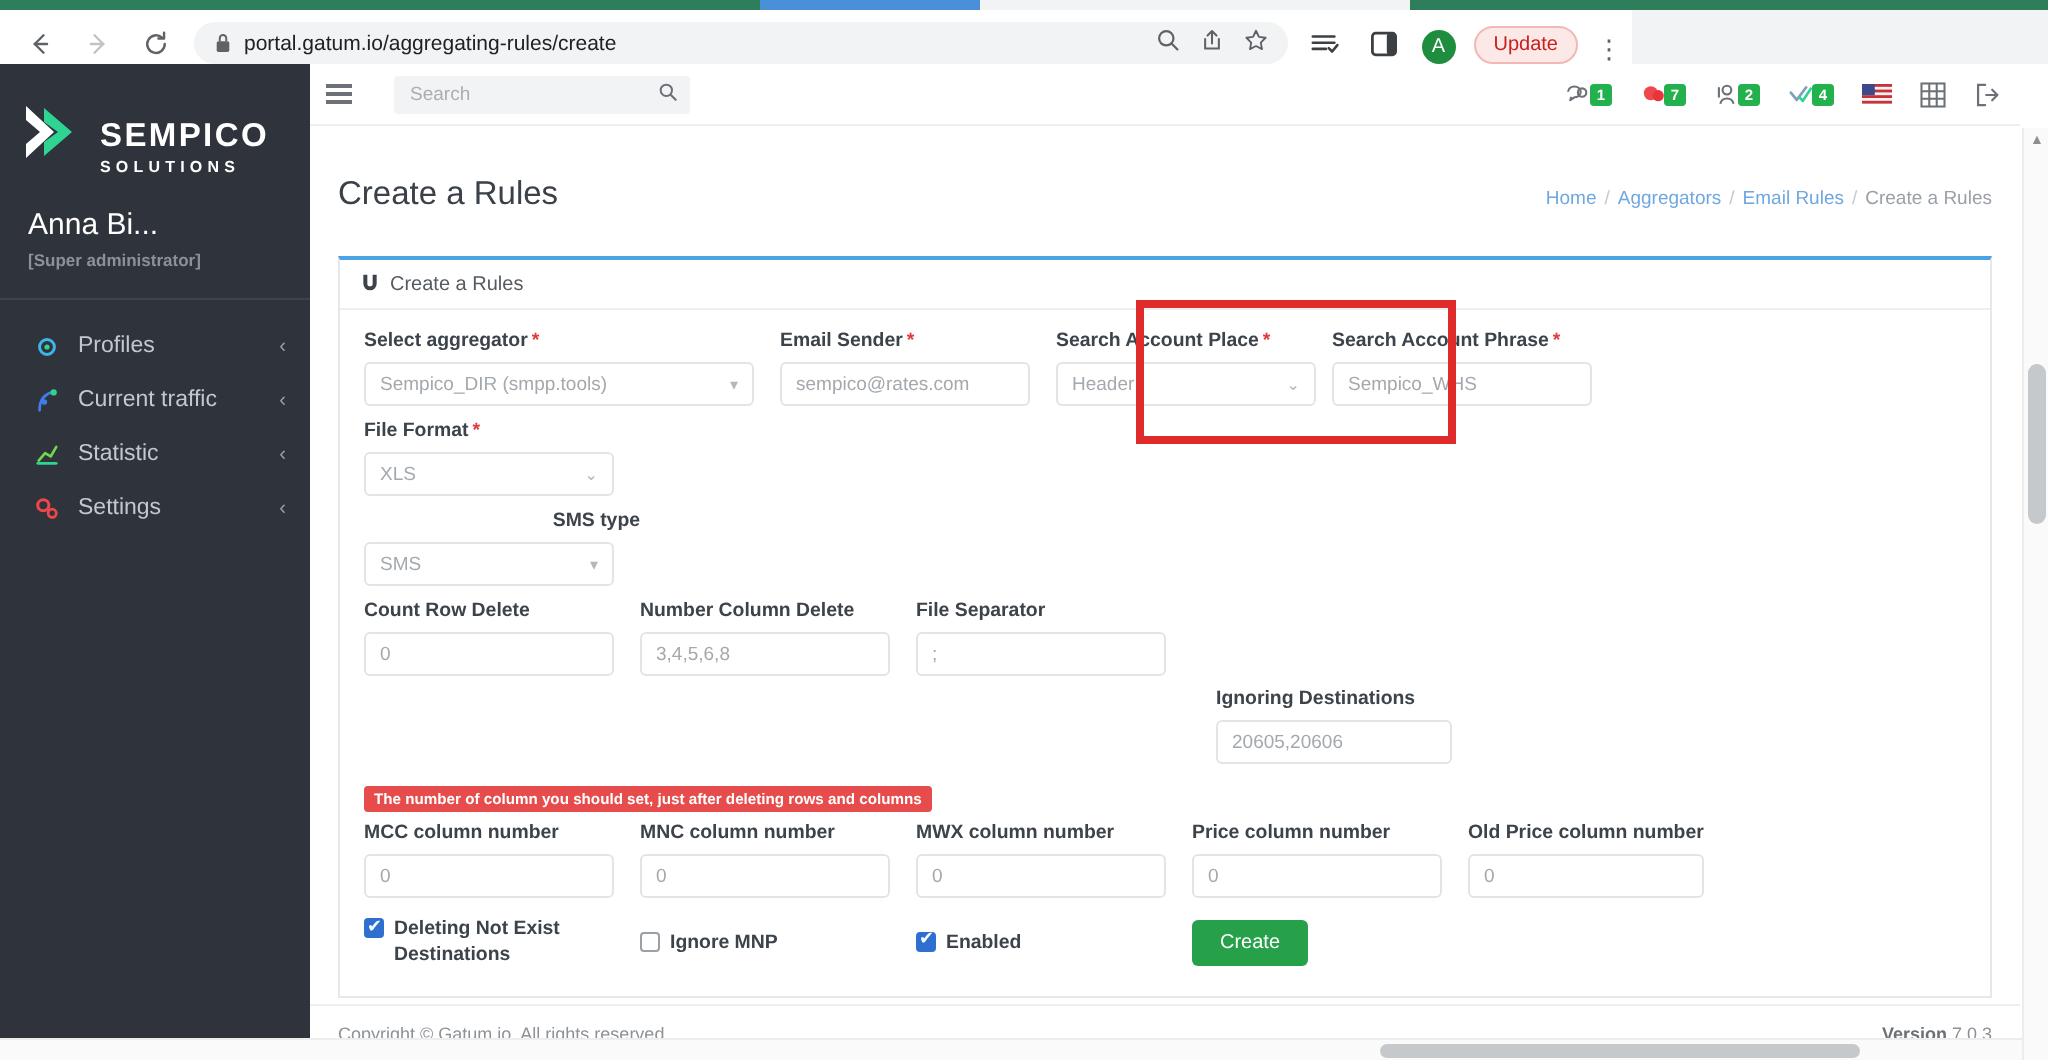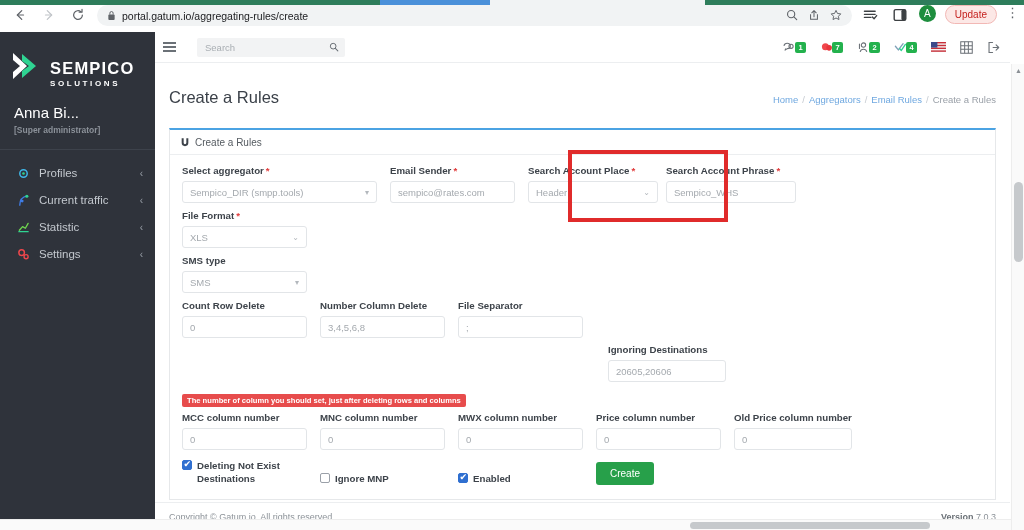--- a/index.html
+++ b/index.html
@@ -13,22 +13,22 @@
 
   
   #browser-top { width: 1024px; height: 32px; background: #f1f3f4; position: relative; }
   #tabstrip-sliver { position: absolute; top: 0; left: 0; width: 1024px; height: 5px; }
   #tabstrip-sliver .seg { position: absolute; top: 0; height: 5px; }
   .seg-green-l { left: 0; width: 380px; background: #2e7d5b; }
   .seg-blue { left: 380px; width: 110px; background: #4a90d9; }
   .seg-white { left: 490px; width: 215px; background: #f1f3f4; }
   .seg-green-r { left: 705px; width: 319px; background: #2e7d5b; }
 
-  #nav-bar { position: absolute; top: 5px; left: 0; width: 1024px; height: 27px;
-             display: flex; align-items: flex-start; padding: 0 10px; gap: 9px; background: #ffffff; }
+  #nav-bar { position: absolute; top: 5px; left: 0; width: 816px; height: 27px;
+             display: flex; align-items: flex-end; padding: 0 10px; gap: 9px; background: #ffffff; }
   .nav-btn { width: 20px; height: 20px; display: flex; align-items: center; justify-content: center;
              color: #5f6368; font-size: 14px; cursor: default; flex: 0 0 auto; }
   .nav-btn.disabled { color: #bdc1c6; }
 
   #omnibox { flex: 1 1 auto; height: 21px; background: #f1f3f4; border-radius: 11px;
              display: flex; align-items: center; padding: 0 10px; gap: 6px; min-width: 0; }
   #lock-icon { flex: 0 0 auto; display: flex; }
   #omnibox-url { font-size: 10.5px; color: #202124; white-space: nowrap; overflow: hidden;
                  text-overflow: ellipsis; flex: 1 1 auto; }
   .omni-right { display: flex; align-items: center; gap: 10px; flex: 0 0 auto; color: #5f6368; }
@@ -106,21 +106,21 @@
   .w-130 { width: 130px; }
   .w-125 { width: 125px; }
   .w-118 { width: 118px; }
 
   #warning-tag { display: inline-block; background: #e74c4c; color: #ffffff; font-size: 7.6px;
                  font-weight: 700; padding: 2px 5px; border-radius: 2px; margin: 3px 0 5px 0; }
 
   #highlight-box { position: absolute; border: 4px solid #e02b2b; background: transparent;
                    pointer-events: none; }
 
-  #checks-row { display: flex; align-items: flex-end; margin-top: 9px; }
+  #checks-row { display: flex; align-items: center; margin-top: 9px; }
   .chk { display: flex; align-items: flex-start; gap: 5px; cursor: pointer; }
   .chk-box { width: 10px; height: 10px; border: 1px solid #9aa0a8; border-radius: 2px; background: #fff;
              flex: 0 0 auto; margin-top: 1px; position: relative; }
   .chk-box.on { background: #2f6fd0; border-color: #2f6fd0; }
   .chk-box.on::after { content: "✔"; position: absolute; left: 0.5px; top: -2.5px; color: #fff; font-size: 9px; }
   .chk-label { font-size: 9.7px; font-weight: 700; color: #3d434a; line-height: 1.35; max-width: 95px; }
   #create-button { background: #27a04a; color: #fff; border: 0; border-radius: 3px;
                    font-size: 10px; padding: 6px 14px; cursor: pointer;
                    font-family: "Liberation Sans", sans-serif; }
 
@@ -432,21 +432,21 @@
                 <span>File Format</span><span class="req">*</span>
               </label>
               <div class="ctl sel w-125">
                 <span>XLS</span>
                 <span class="caret">⌄</span>
               </div>
             </div>
           </div>
 
           <div class="form-row">
-            <div class="fg" style="width:138px;">
+            <div class="fg" style="width:138px;text-align:right;">
               <label class="fg-label">
                 <span>SMS type</span>
               </label>
               <div class="ctl sel w-125">
                 <span>SMS</span>
                 <span class="caret">▾</span>
               </div>
             </div>
           </div>
 

